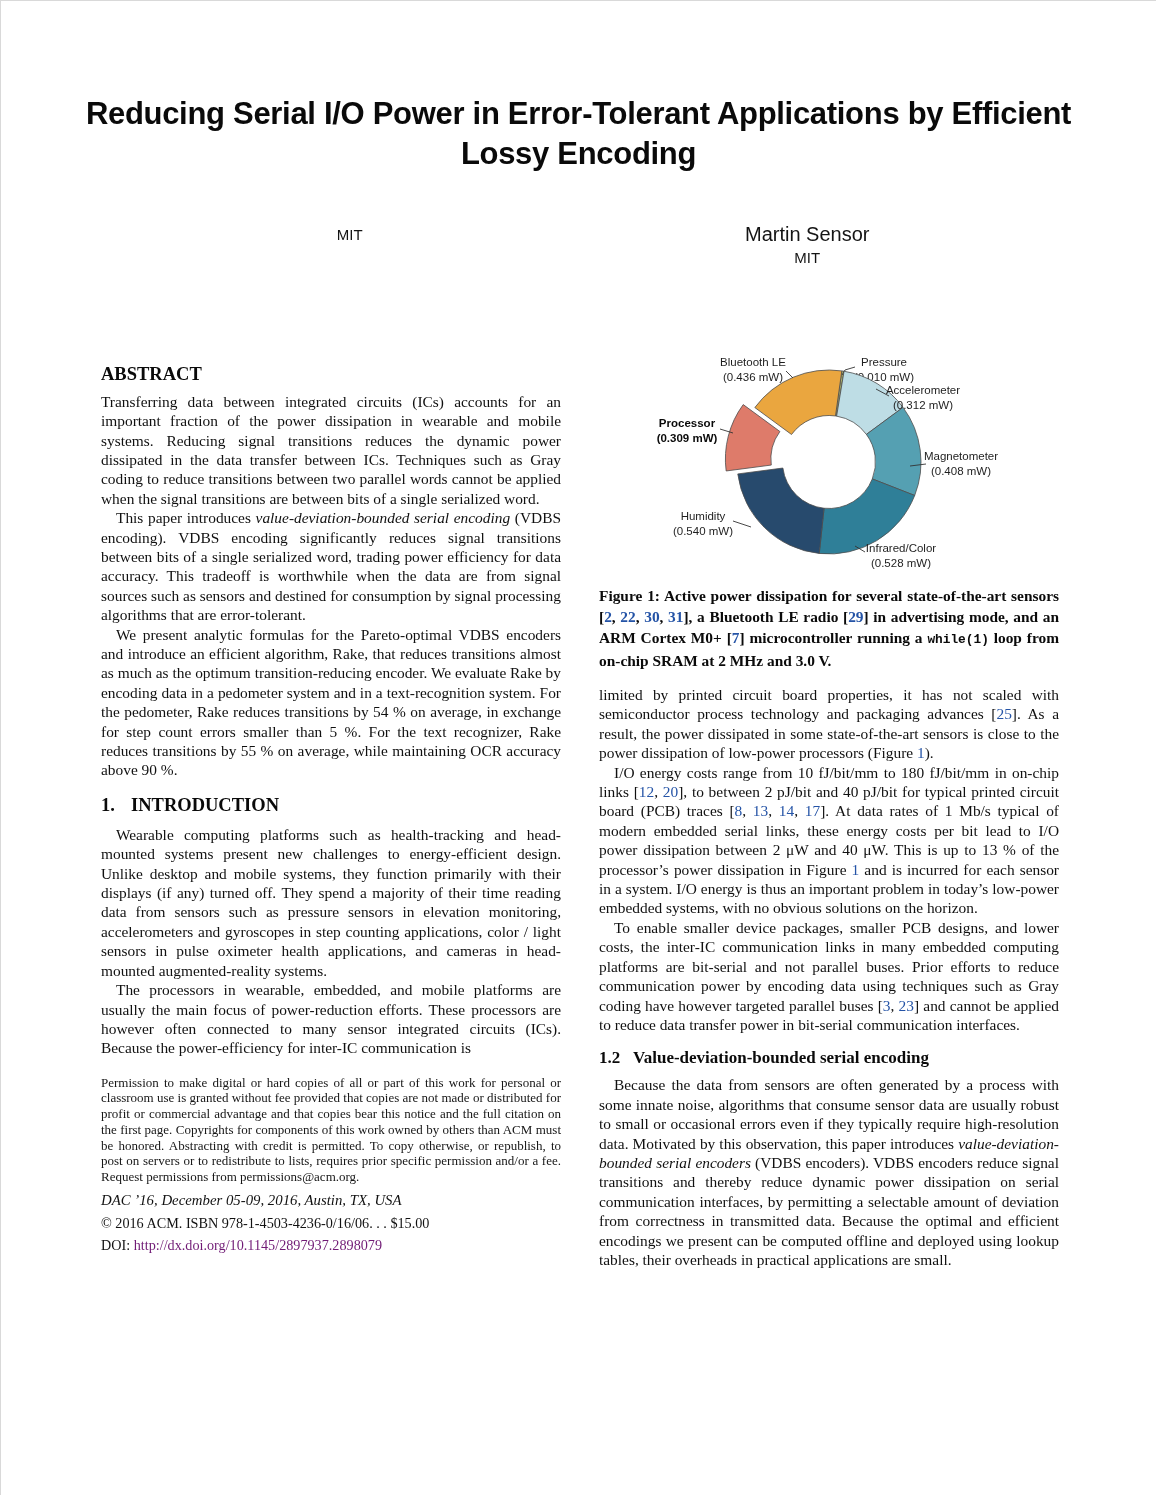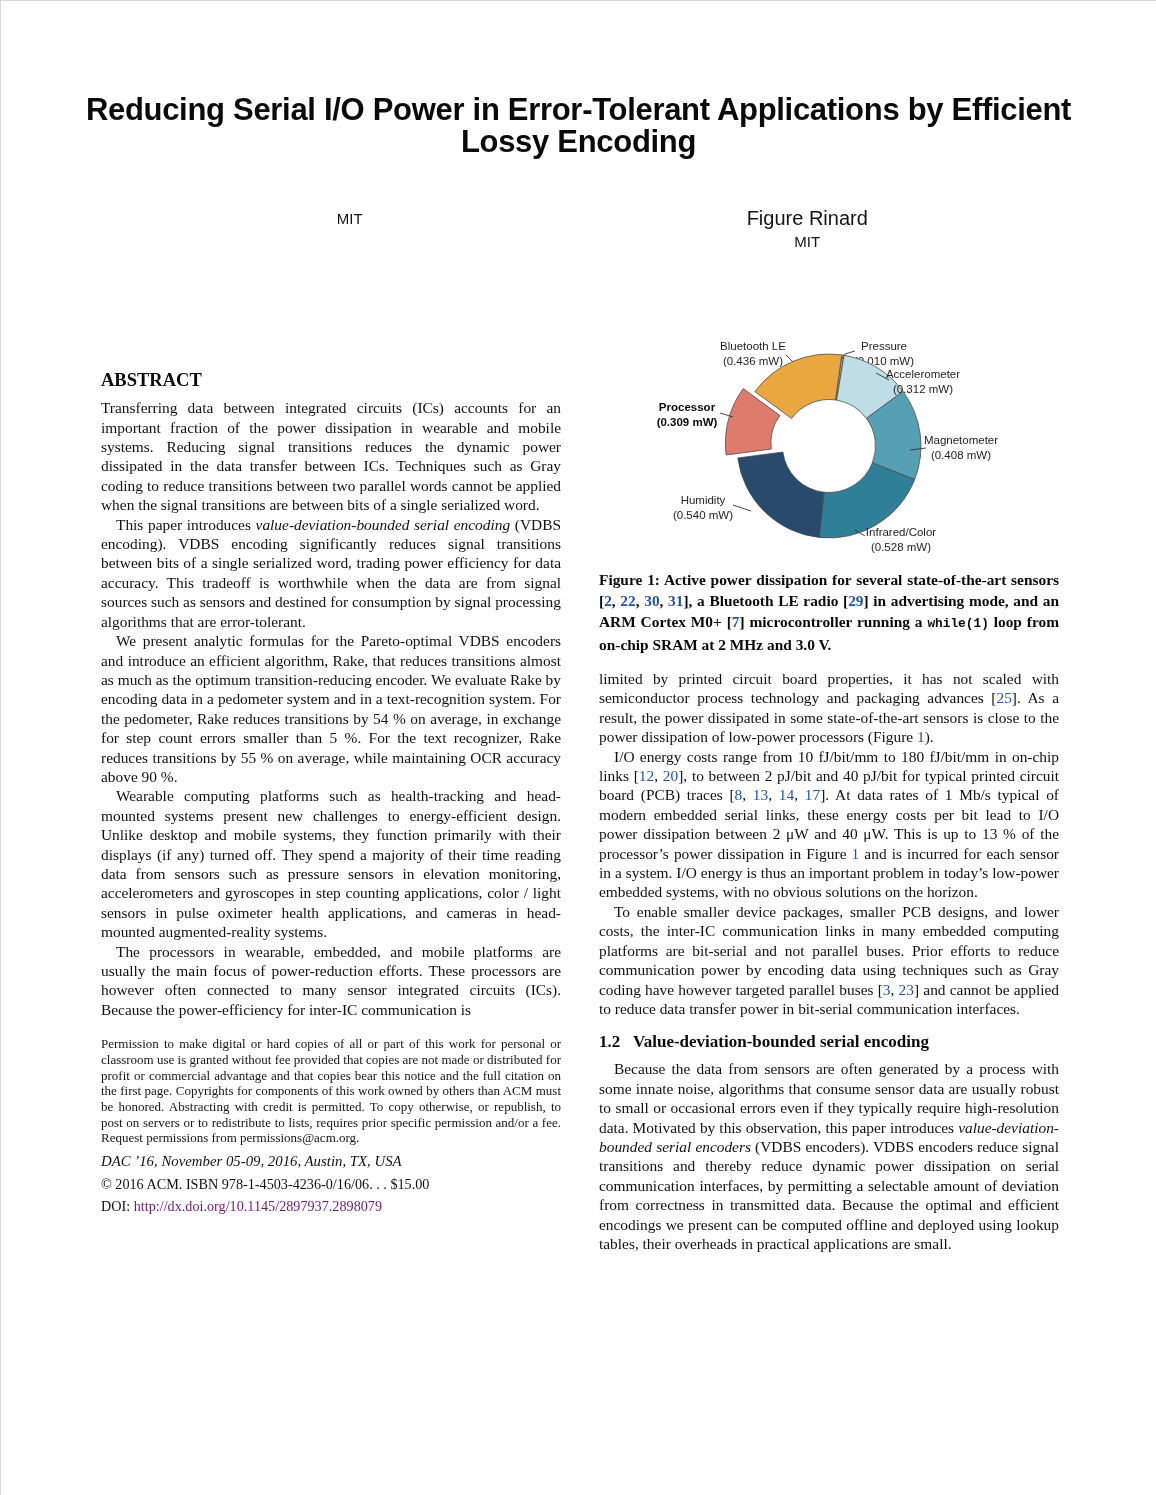--- a/index.html
+++ b/index.html
@@ -8,21 +8,21 @@
     width:1156px; height:1495px; overflow:hidden;
     font-family:"Liberation Serif", serif; color:#111;
   }
   .page {
     position:relative; width:1156px; height:1495px; background:#ffffff;
     border-top:1px solid #d9d9d9; border-left:1px solid #d9d9d9;
   }
   .title {
     margin:93px 55px 0; text-align:center;
     font-family:"Liberation Sans", sans-serif; font-weight:bold;
-    font-size:31px; line-height:32px; color:#0a0a0a; letter-spacing:-0.3px;
+    font-size:31px; line-height:40px; color:#0a0a0a; letter-spacing:-0.3px;
   }
   .authors { display:flex; margin:49px 120px 0; }
   .author { flex:1; text-align:center; font-family:"Liberation Sans", sans-serif; color:#141414; }
   .author-name { font-size:20px; }
   .author-affil { font-size:15px; margin-top:3px; }
 
   .columns { display:flex; gap:38px; margin:82px 98px 0 100px; align-items:center; }
   .col { width:460px; flex:0 0 460px; }
 
   .para { font-size:15.4px; line-height:19.4px; text-align:justify; color:#101010; }
@@ -61,40 +61,41 @@
 
 <div class="page">
 
   <h1 class="title">Reducing Serial I/O Power in Error-Tolerant Applications by Efficient Lossy Encoding</h1>
 
   <div class="authors">
     <div class="author">
       <div class="author-affil">MIT</div>
     </div>
     <div class="author">
-      <div class="author-name">Figure Rinard</div>
+      <div class="author-name">Martin Sensor</div>
       <div class="author-affil">MIT</div>
     </div>
   </div>
 
   <div class="columns">
 
     <div class="col">
       <div class="h-abstract">ABSTRACT</div>
       <p class="para"><span>Transferring data between integrated circuits (ICs) accounts for an important fraction of the power dissipation in wearable and mobile systems.  Reducing signal transitions reduces the dynamic power dissipated in the data transfer between ICs.  Techniques such as Gray coding to reduce transitions between two parallel words cannot be applied when the signal transitions are between bits of a single serialized word.</span></p>
       <p class="para indent"><span>This paper introduces </span><span class="seg-i">value-deviation-bounded serial encoding</span><span> (VDBS encoding).  VDBS encoding significantly reduces signal transitions between bits of a single serialized word, trading power efficiency for data accuracy.  This tradeoff is worthwhile when the data are from signal sources such as sensors and destined for consumption by signal processing algorithms that are error-tolerant.</span></p>
       <p class="para indent"><span>We present analytic formulas for the Pareto-optimal VDBS encoders and introduce an efficient algorithm, Rake, that reduces transitions almost as much as the optimum transition-reducing encoder. We evaluate Rake by encoding data in a pedometer system and in a text-recognition system. For the pedometer, Rake reduces transitions by 54 % on average, in exchange for step count errors smaller than 5 %. For the text recognizer, Rake reduces transitions by 55 % on average, while maintaining OCR accuracy above 90 %.</span></p>
 
+      <div class="h2row"><span class="num">1.</span><span>INTRODUCTION</span></div>
       <p class="para indent"><span>Wearable computing platforms such as health-tracking and head-mounted systems present new challenges to energy-efficient design.  Unlike desktop and mobile systems, they function primarily with their displays (if any) turned off. They spend a majority of their time reading data from sensors such as pressure sensors in elevation monitoring, accelerometers and gyroscopes in step counting applications, color / light sensors in pulse oximeter health applications, and cameras in head-mounted augmented-reality systems.</span></p>
 
       <p class="para indent"><span>The processors in wearable, embedded, and mobile platforms are usually the main focus of power-reduction efforts.  These processors are however often connected to many sensor integrated circuits (ICs).  Because the power-efficiency for inter-IC communication is</span></p>
 
       <div class="footnote">
         <p class="fn"><span>Permission to make digital or hard copies of all or part of this work for personal or classroom use is granted without fee provided that copies are not made or distributed for profit or commercial advantage and that copies bear this notice and the full citation on the first page.  Copyrights for components of this work owned by others than ACM must be honored. Abstracting with credit is permitted. To copy otherwise, or republish, to post on servers or to redistribute to lists, requires prior specific permission and/or a fee. Request permissions from permissions@acm.org.</span></p>
-        <p class="fn-conf">DAC ’16, November 05-09, 2016, Austin, TX, USA</p>
+        <p class="fn-conf">DAC ’16, December 05-09, 2016, Austin, TX, USA</p>
         <p class="fn-isbn">© 2016 ACM. ISBN 978-1-4503-4236-0/16/06. . . $15.00</p>
         <p class="fn-doi"><span>DOI: </span><a href="#" class="doi-link">http://dx.doi.org/10.1145/2897937.2898079</a></p>
       </div>
     </div>
 
     <div class="col">
       <figure>
         <svg id="donut-chart" class="chart-svg" width="460" height="228" viewBox="0 0 460 228">
             <path d="M 242.80 20.90 A 92 92 0 0 1 245.05 21.24 L 237.61 66.13 A 46.5 46.5 0 0 0 236.47 65.95 Z" fill="#a9b06a" stroke="#4d4d4d" stroke-width="0.8" stroke-linejoin="round"></path>
             <polyline points="256,17 246,20 243,25" fill="none" stroke="#333333" stroke-width="0.9"></polyline>

